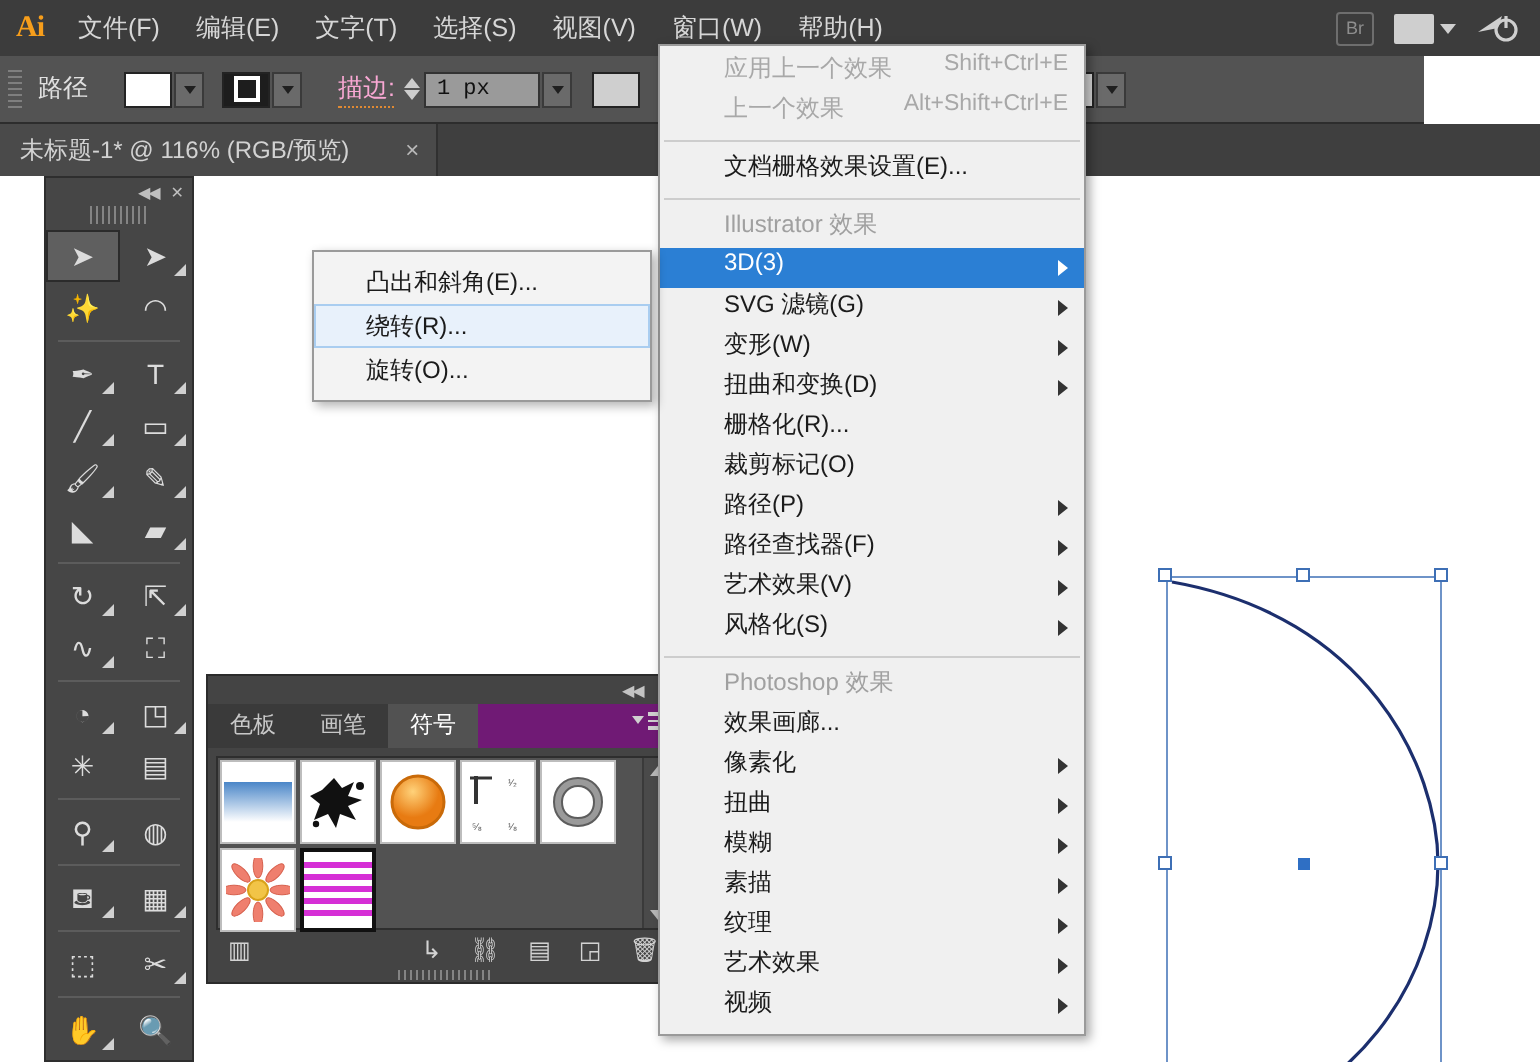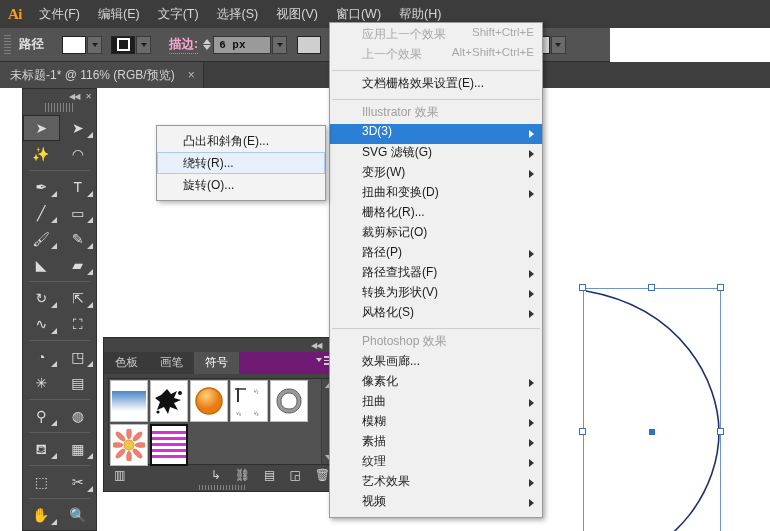--- a/index.html
+++ b/index.html
@@ -37,23 +37,23 @@
   .arrange-icon {
     width:20px;height:15px;border:1.5px solid #cfcfcf;border-radius:1px;display:flex;
   }
   .arrange-icon i { display:block; border-right:1.5px solid #cfcfcf; height:100%; }
   .arrange-icon i:nth-child(1){ width:45%; background:#cfcfcf; }
   .arrange-icon i:nth-child(2){ width:55%; border-right:none; background:#cfcfcf;}
   .caret-d { width:0;height:0;border-left:4px solid transparent;border-right:4px solid transparent;border-top:5px solid #cfcfcf; }
 
   
   .controlbar {
-    position:absolute; left:0; top:28px; width:610px; height:34px;
+    position:absolute; left:0; top:28px; width:712px; height:34px;
     background:#535353; border-bottom:1px solid #2d2d2d;
-    display:flex; align-items:center; padding-left:4px;font-weight:bold;
+    display:flex; align-items:center; padding-left:4px;
   }
   .grip { width:7px;height:20px;background:
       repeating-linear-gradient(to bottom,#8a8a8a 0 1px,transparent 1px 3px);
       margin-right:8px; opacity:.8;}
   .cb-label { color:#e0e0e0; font-size:12.5px; margin-right:18px; }
   .cb-label-o { color:#f9a8d4; font-size:12.5px; margin-right:5px;
       border-bottom:1px dotted #e08a33; }
   .swatch-box {
     width:24px;height:18px;border:1px solid #232323;background:#ffffff;
   }
@@ -81,21 +81,21 @@
   .opacity-field {
     width:68px;height:18px;background:#9a9a9a;border:1px solid #333;
     color:#111;font-size:11.5px;display:flex;align-items:center;padding-left:5px;
   }
   .style-swatch { width:22px;height:18px;background:#d9d9d9;border:1px solid #232323; }
 
   
   .tabbar { position:absolute;left:0;top:62px;width:770px;height:26px;background:#3f3f3f; }
   .doctab {
     position:absolute;left:0;top:0;height:26px;background:#4a4a4a;
-    display:flex;align-items:center;padding:0 8px 0 10px;gap:13px;
+    display:flex;align-items:center;padding:0 8px 0 10px;gap:28px;
     border-right:1px solid #303030;
   }
   .doctab .t { color:#d2d2d2;font-size:12px;white-space:nowrap; }
   .doctab .x { color:#b8b8b8;font-size:12px; }
 
   
   .canvas { position:absolute;left:0;top:88px;width:770px;height:443px;background:#ffffff; }
 
   
   .artwrap { position:absolute; left:583px; top:200px; width:138px; height:288px; }
@@ -192,20 +192,35 @@
     <div id="menu-items" style="display:flex;">
         <div class="menu-item">文件(F)</div>
         <div class="menu-item">编辑(E)</div>
         <div class="menu-item">文字(T)</div>
         <div class="menu-item">选择(S)</div>
         <div class="menu-item">视图(V)</div>
         <div class="menu-item">窗口(W)</div>
         <div class="menu-item">帮助(H)</div>
       </div>
     <div class="mb-spacer"></div>
+    <div class="mb-icons">
+      <div class="br-btn">Br</div>
+      <div class="arrange-btn">
+        <span class="arrange-icon">
+            <i></i>
+            <i></i>
+          </span>
+        <span class="caret-d"></span>
+      </div>
+      <svg width="22" height="18" viewBox="0 0 22 18">
+        <path d="M1 11 L13 3 L11 9 Z" fill="#cfcfcf"></path>
+        <circle cx="15" cy="10" r="5" fill="none" stroke="#cfcfcf" stroke-width="1.6"></circle>
+        <line x1="15" y1="3" x2="15" y2="9" stroke="#cfcfcf" stroke-width="1.6"></line>
+      </svg>
+    </div>
   </div>
 
   <div class="controlbar">
     <div class="grip"></div>
     <div class="cb-label">路径</div>
     <div style="display:flex;align-items:center;gap:1px;">
       <div class="swatch-box"></div>
       <div class="drop-btn">
           <span class="tri"></span>
         </div>
@@ -215,21 +230,21 @@
       <div class="drop-btn">
           <span class="tri"></span>
         </div>
     </div>
     <div class="cb-label-o" style="margin-left:18px;">描边:</div>
     <div style="display:flex;align-items:center;gap:1px;">
       <div class="stepper">
           <span class="u"></span>
           <span class="d"></span>
         </div>
-      <div class="num-field">6 px</div>
+      <div class="num-field">1 px</div>
       <div class="drop-btn">
           <span class="tri"></span>
         </div>
     </div>
     <div class="swatch-box" style="margin-left:10px;background:#cfcfcf;"></div>
     <div class="cb-label-o" style="margin-left:14px;">不透明度:</div>
     <div style="display:flex;align-items:center;gap:1px;">
       <div class="opacity-field">100%</div>
       <div class="drop-btn right">
           <span class="tri"></span>
@@ -516,21 +531,21 @@
       </div>
       <div class="mi">
         <span>路径(P)</span>
         <span class="arr"></span>
       </div>
       <div class="mi">
         <span>路径查找器(F)</span>
         <span class="arr"></span>
       </div>
       <div class="mi">
-        <span>转换为形状(V)</span>
+        <span>艺术效果(V)</span>
         <span class="arr"></span>
       </div>
       <div class="mi">
         <span>风格化(S)</span>
         <span class="arr"></span>
       </div>
       <div class="mdiv"></div>
       <div class="mi section">Photoshop 效果</div>
       <div class="mi">
         <span>效果画廊...</span>

